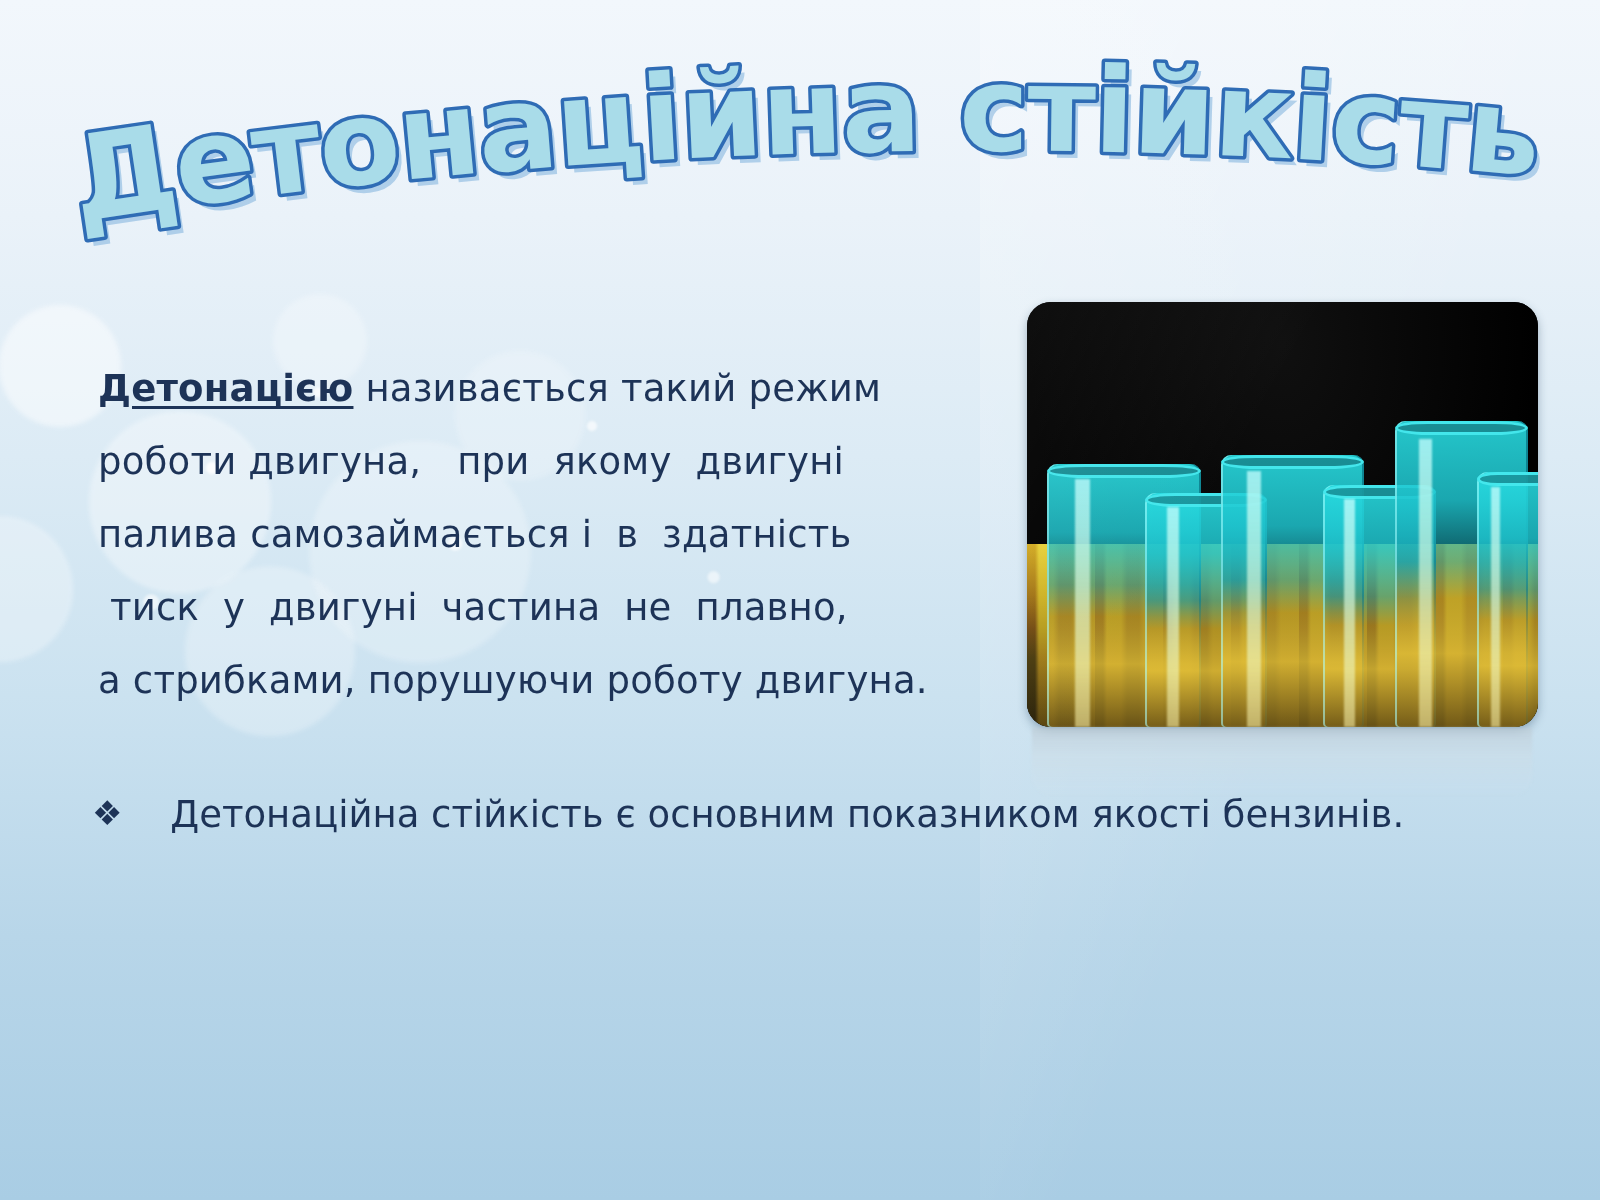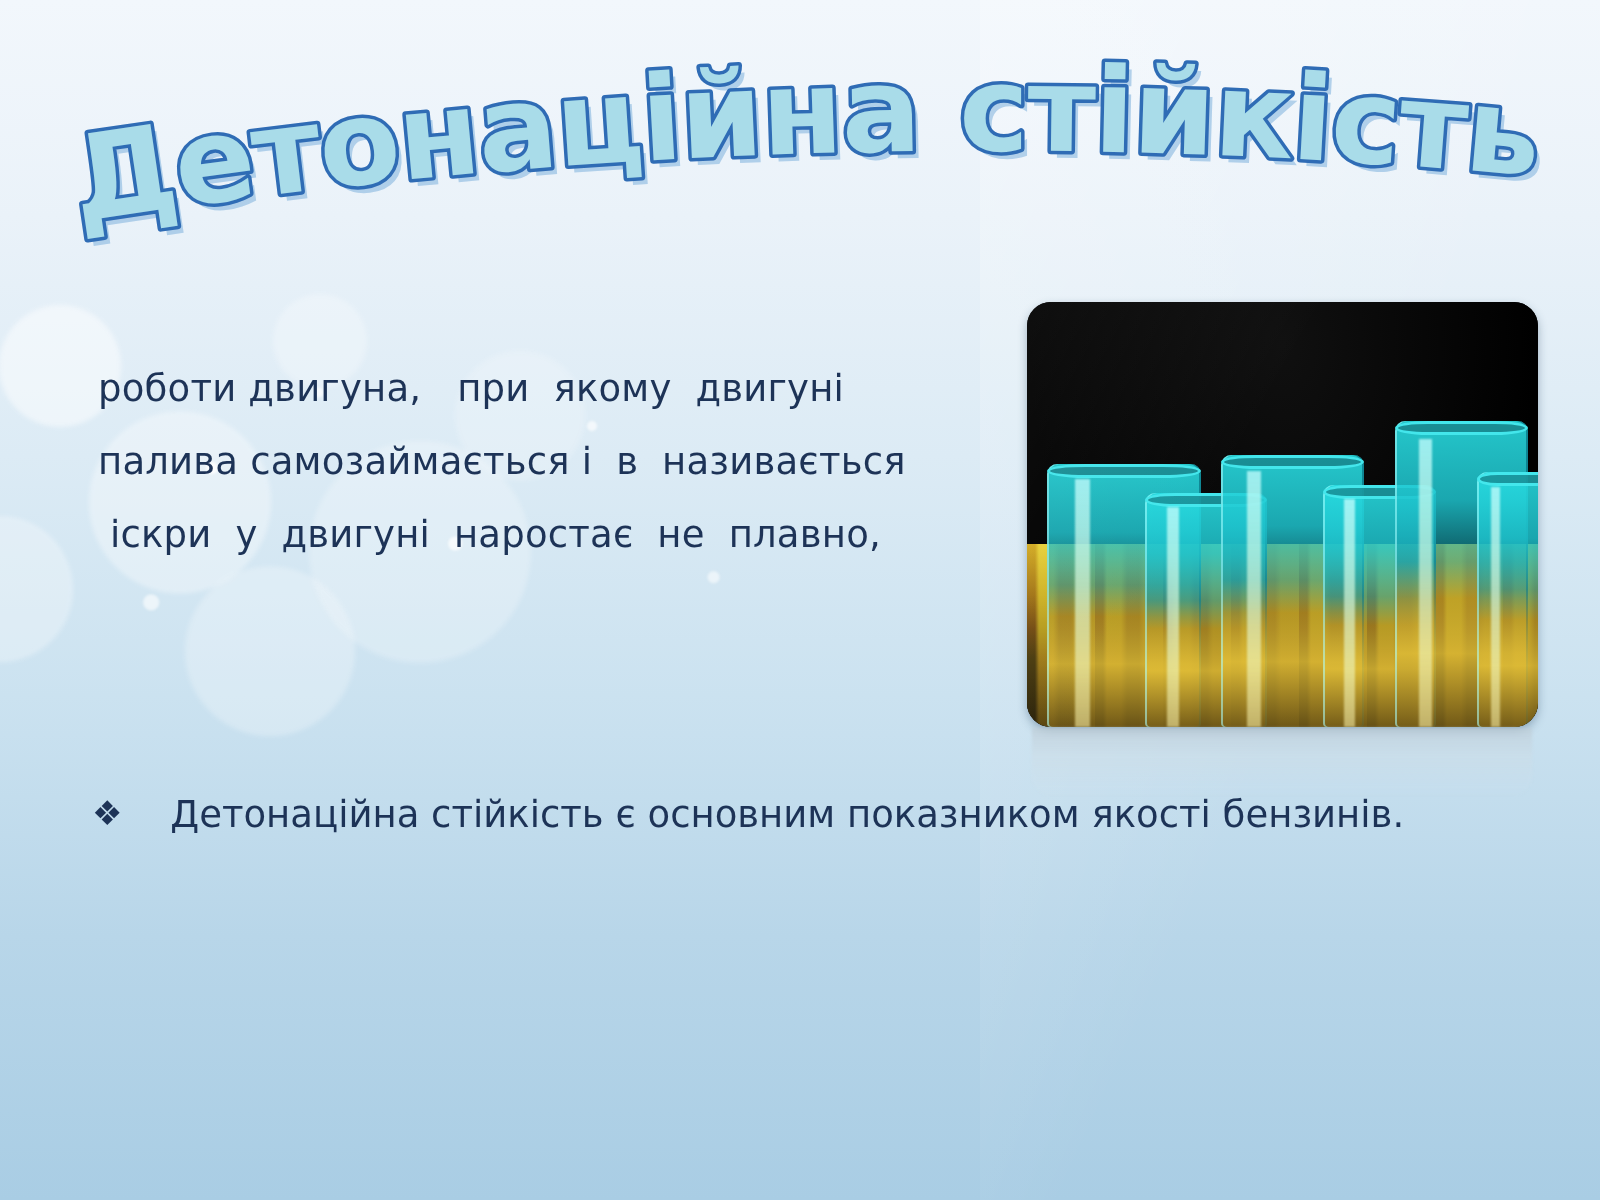--- a/index.html
+++ b/index.html
@@ -278,23 +278,25 @@
       <text class="wa-shadow">
         <textPath href="#titlePathShadow" startOffset="0%">Детонаційна стійкість бензину</textPath>
       </text>
       <text class="wa-stroke">
         <textPath href="#titlePath" startOffset="0%">Детонаційна стійкість бензину</textPath>
       </text>
     </svg>
   </div>
 
   <div class="para">
+    <span class="line"><span class="lead">Детонацією</span><span> називається такий режим</span></span>
     <span class="line">роботи двигуна,   при  якому  двигуні</span>
-    <span class="line">палива самозаймається і  в  називається</span>
-    <span class="line"> іскри  у  двигуні  наростає  не  плавно,</span>
+    <span class="line">палива самозаймається і  в  здатність</span>
+    <span class="line"> тиск  у  двигуні  частина  не  плавно,</span>
+    <span class="line">а стрибками, порушуючи роботу двигуна.</span>
   </div>
 
   <div class="photo">
     <div class="photo-inner">
       <div class="liquid"></div>
       <div class="tube t1">
           <span class="rim"></span>
           <span class="sheen"></span>
         </div>
       <div class="tube t2">

